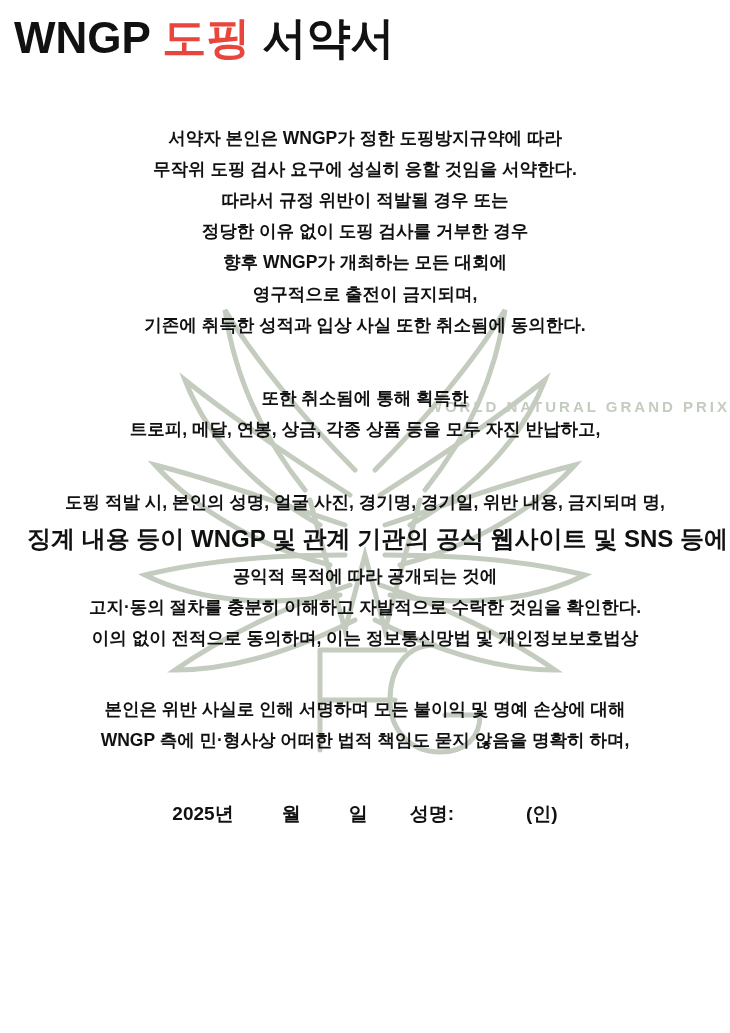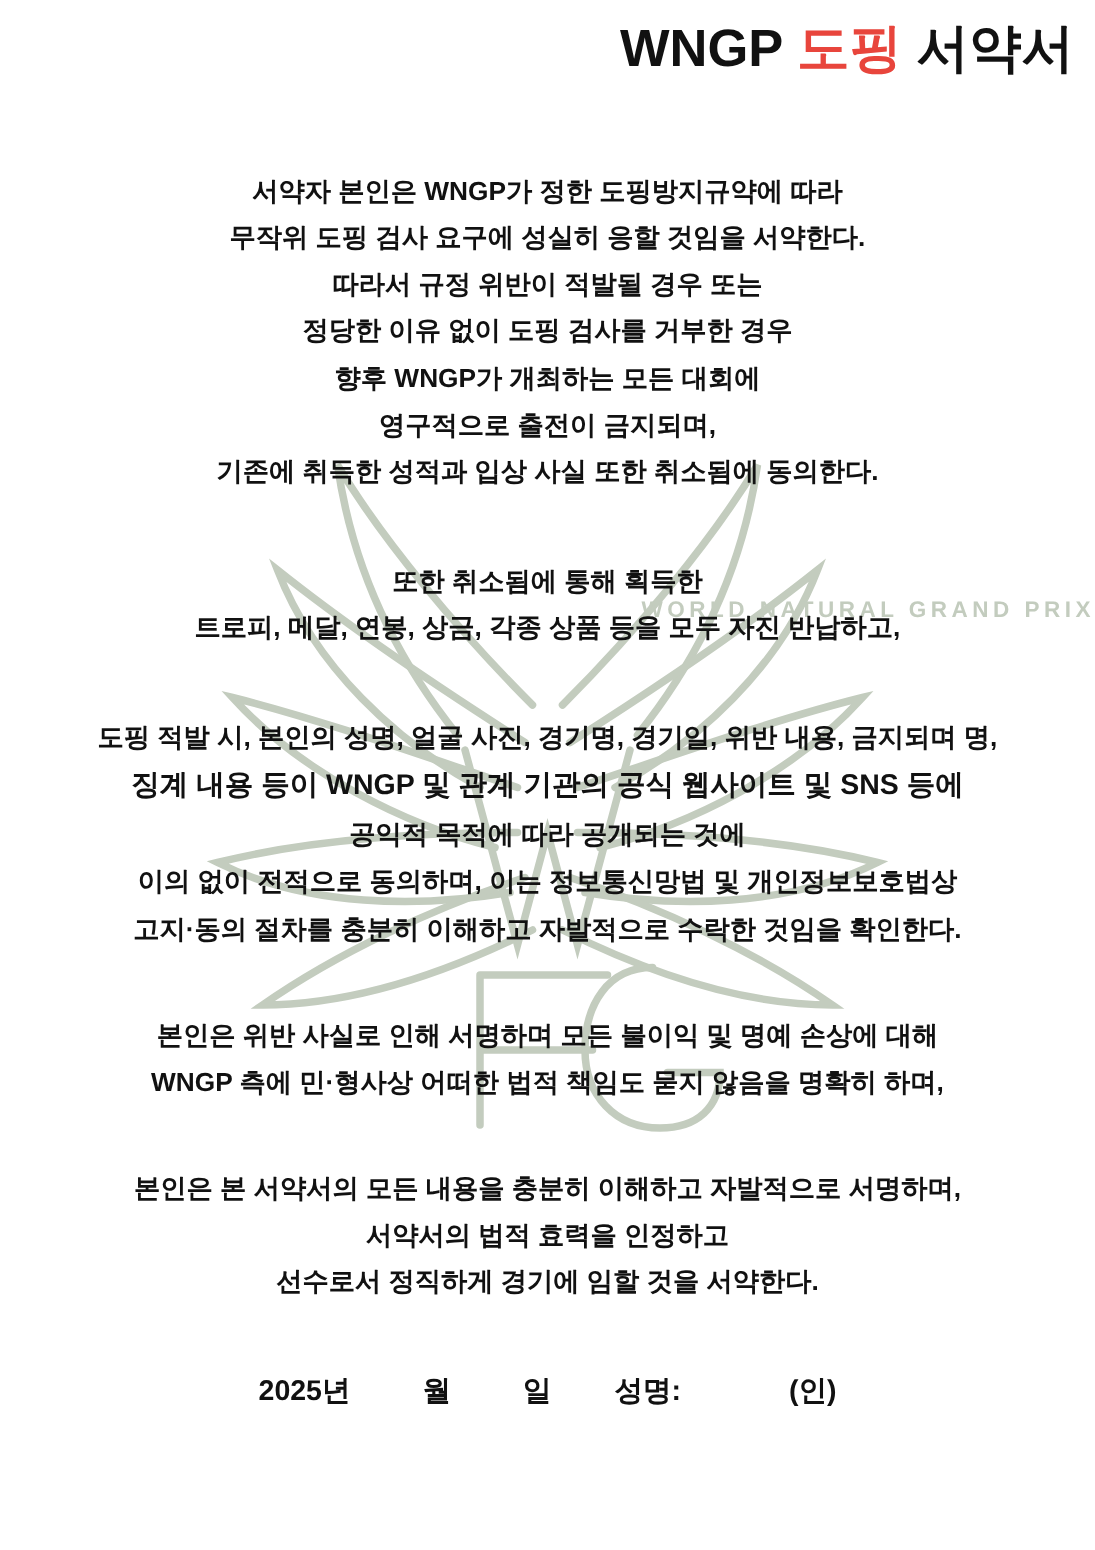--- a/index.html
+++ b/index.html
@@ -56,22 +56,22 @@
     margin-left: 31px;
   }
 
   .content {
     position: relative;
     z-index: 2;
     padding: 0 14px;
   }
 
   .doc-title {
-    text-align: right;
-    font-size: 35px;
+    text-align: left;
+    font-size: 44px;
     font-weight: bold;
     letter-spacing: 0px;
     margin: 12px 0 0 0;
     line-height: 1.2;
     color: #111;
   }
   .doc-title .accent {
     color: #e8453c;
   }
 
@@ -81,21 +81,21 @@
     font-weight: bold;
     line-height: 1.78;
     color: #111;
     margin: 13px;
   }
   .para .line { display: block; white-space: nowrap; }
 
   .block-1 { margin-top: 58px; }
   .block-2 { margin-top: 42px; }
   .block-3 { margin-top: 42px; }
-  .block-3 .big { font-size: 19px; }
+  .block-3 .big { font-size: 24px; }
   .block-4 { margin-top: 40px; }
   .block-5 { margin-top: 40px; }
 
   .sign-date {
     margin-top: 44px;
     text-align: center;
     font-size: 19px;
     font-weight: bold;
     color: #111;
   }
@@ -150,33 +150,28 @@
 
     <div class="para block-2">
       <span class="line">또한 취소됨에 통해 획득한</span>
       <span class="line">트로피, 메달, 연봉, 상금, 각종 상품 등을 모두 자진 반납하고,</span>
     </div>
 
     <div class="para block-3">
       <span class="line">도핑 적발 시, 본인의 성명, 얼굴 사진, 경기명, 경기일, 위반 내용, 금지되며 명,</span>
       <span class="line big">징계 내용 등이 WNGP 및 관계 기관의 공식 웹사이트 및 SNS 등에</span>
       <span class="line">공익적 목적에 따라 공개되는 것에</span>
+      <span class="line">고지·동의 절차를 충분히 이해하고 자발적으로 수락한 것임을 확인한다.</span>
       <span class="line">이의 없이 전적으로 동의하며, 이는 정보통신망법 및 개인정보보호법상</span>
-      <span class="line">고지·동의 절차를 충분히 이해하고 자발적으로 수락한 것임을 확인한다.</span>
     </div>
 
     <div class="para block-4">
       <span class="line">본인은 위반 사실로 인해 서명하며 모든 불이익 및 명예 손상에 대해</span>
       <span class="line">WNGP 측에 민·형사상 어떠한 법적 책임도 묻지 않음을 명확히 하며,</span>
     </div>
 
-    <div class="para block-5">
-      <span class="line">본인은 본 서약서의 모든 내용을 충분히 이해하고 자발적으로 서명하며,</span>
-      <span class="line">서약서의 법적 효력을 인정하고</span>
-      <span class="line">선수로서 정직하게 경기에 임할 것을 서약한다.</span>
-    </div>
 
     <div class="sign-date">
       <span class="sd-year">2025년</span><span class="sd-month">월</span><span class="sd-day">일</span><span class="sd-name">성명:</span><span>(인)</span>
     </div>
 
   </div>
 </div>
 
 </body></html>

